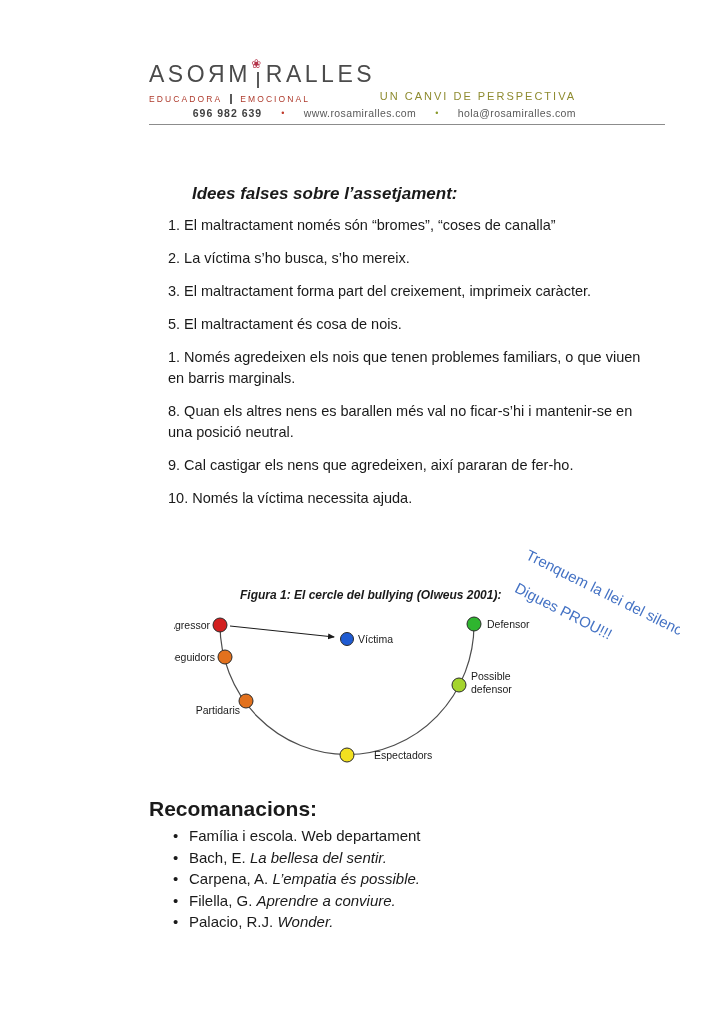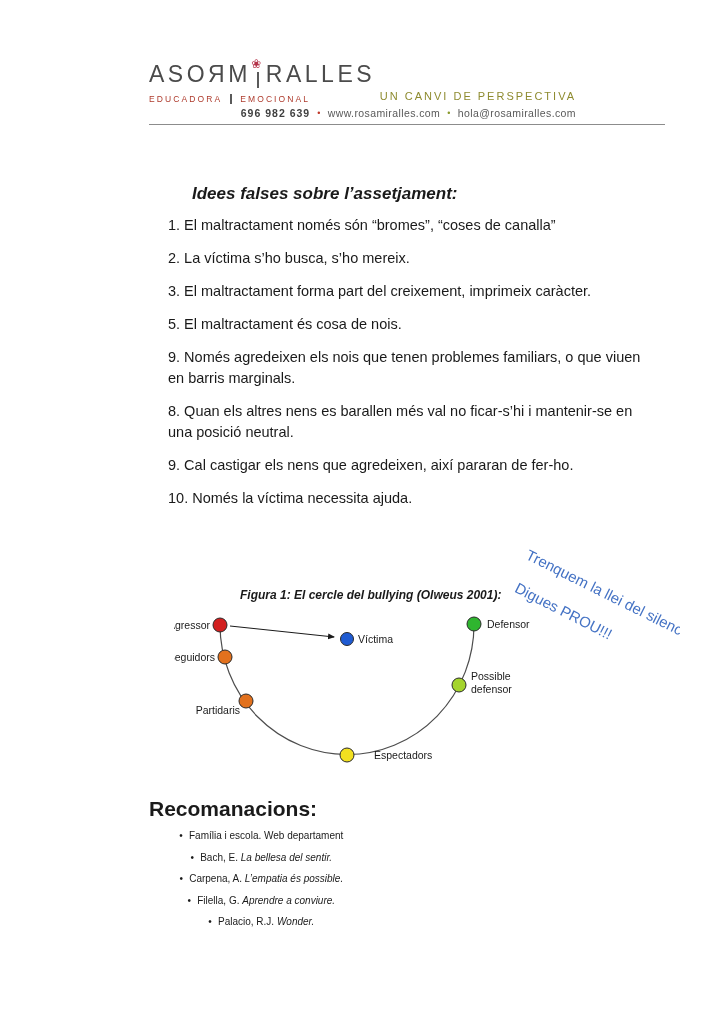--- a/index.html
+++ b/index.html
@@ -9,21 +9,21 @@
 
   
   .logo { position:absolute; left:105px; top:48px; }
   .logo-row { display:flex; align-items:flex-end; height:32px; font-size:23px; letter-spacing:3.5px; color:#4b4b4b; }
   .logo-i-col { display:inline-flex; flex-direction:column; align-items:center; width:15px; height:32px; justify-content:flex-end; }
   .rose { font-size:12px; line-height:12px; color:#b5344a; }
   .stem { width:2px; height:16px; background:#5a5a5a; margin-top:2px; }
   .logo-sub { display:flex; align-items:center; gap:8px; margin-top:6px; font-size:8.5px; letter-spacing:2.1px; color:#ae3a2c; }
   .sub-stem { width:2px; height:10px; background:#5a5a5a; }
   .slogan { position:absolute; right:104px; top:82px; font-size:11px; letter-spacing:2px; color:#8e8b2f; }
-  .contact { position:absolute; right:104px; top:99px; display:flex; align-items:center; gap:7px; font-size:10.5px; color:#595959; letter-spacing:0.4px; }
+  .contact { position:absolute; right:104px; top:99px; display:flex; align-items:center; gap:19px; font-size:10.5px; color:#595959; letter-spacing:0.4px; }
   .contact .phone { font-weight:bold; color:#3f3f3f; letter-spacing:1px; }
   .contact .b1 { color:#c0392b; font-size:9px; }
   .contact .b2 { color:#8a9a2e; font-size:9px; }
   .contact a { color:#595959; text-decoration:none; }
   .divider { position:absolute; left:105px; top:116px; width:516px; height:1px; background:#8c8c8c; }
 
   
   .doc-title { position:absolute; left:148px; top:176px; font-size:17px; font-weight:bold; font-style:italic; }
   .idea-list { position:absolute; left:124px; top:207px; width:492px; }
   .idea-list p { font-size:14.5px; line-height:21px; margin:0 0 12px 0; }
@@ -36,21 +36,21 @@
   .fig-caption { position:absolute; left:196px; top:580px; font-size:12px; font-weight:bold; font-style:italic; }
   .fig-svg { position:absolute; left:130px; top:598px; }
   .fig-svg text { font-family:"Liberation Sans","DejaVu Sans",sans-serif; font-size:10.5px; fill:#1a1a1a; }
   .fig-svg .arc { fill:none; stroke:#4d4d4d; stroke-width:1.2; }
   .fig-svg .arrow { stroke:#1a1a1a; stroke-width:1; }
   .fig-svg circle { stroke:#2a2a2a; stroke-width:1; }
 
   
   .rec-heading { position:absolute; left:105px; top:789px; font-size:21px; font-weight:bold; }
   .rec-list { position:absolute; left:129px; top:817px; list-style:none; }
-  .rec-list li { font-size:10px; line-height:21.5px;text-align:center; }
+  .rec-list li { font-size:15px; line-height:21.5px; }
   .rec-list .b { display:inline-block; width:16px; }
   .rec-list .title { font-style:italic; }
   .rec-list a.link { color:#1a1a1a; text-decoration:underline; }
 </style>
 </head>
 <body>
 
 <div class="page">
 
   <div class="logo">
@@ -81,21 +81,21 @@
 
   <div class="divider"></div>
 
   <div class="doc-title">Idees falses sobre l’assetjament:</div>
 
   <div class="idea-list">
     <p>1. El maltractament només són “bromes”, “coses de canalla”</p>
     <p>2. La víctima s’ho busca, s’ho mereix.</p>
     <p>3. El maltractament forma part del creixement, imprimeix caràcter.</p>
     <p>5. El maltractament és cosa de nois.</p>
-    <p>9. Només agredeixen els nois que tenen problemes familiars, o que viuen en barris marginals.</p>
+    <p>1. Només agredeixen els nois que tenen problemes familiars, o que viuen en barris marginals.</p>
     <p>8. Quan els altres nens es barallen més val no ficar-s’hi i mantenir-se en una posició neutral.</p>
     <p>9. Cal castigar els nens que agredeixen, així pararan de fer-ho.</p>
     <p>10. Només la víctima necessita ajuda.</p>
   </div>
 
   <div class="annot annot-1">Trenquem la llei del silenci!</div>
   <div class="annot annot-2">Digues PROU!!!</div>
 
   <div class="fig-caption">Figura 1: El cercle del bullying (Olweus 2001):</div>
 

